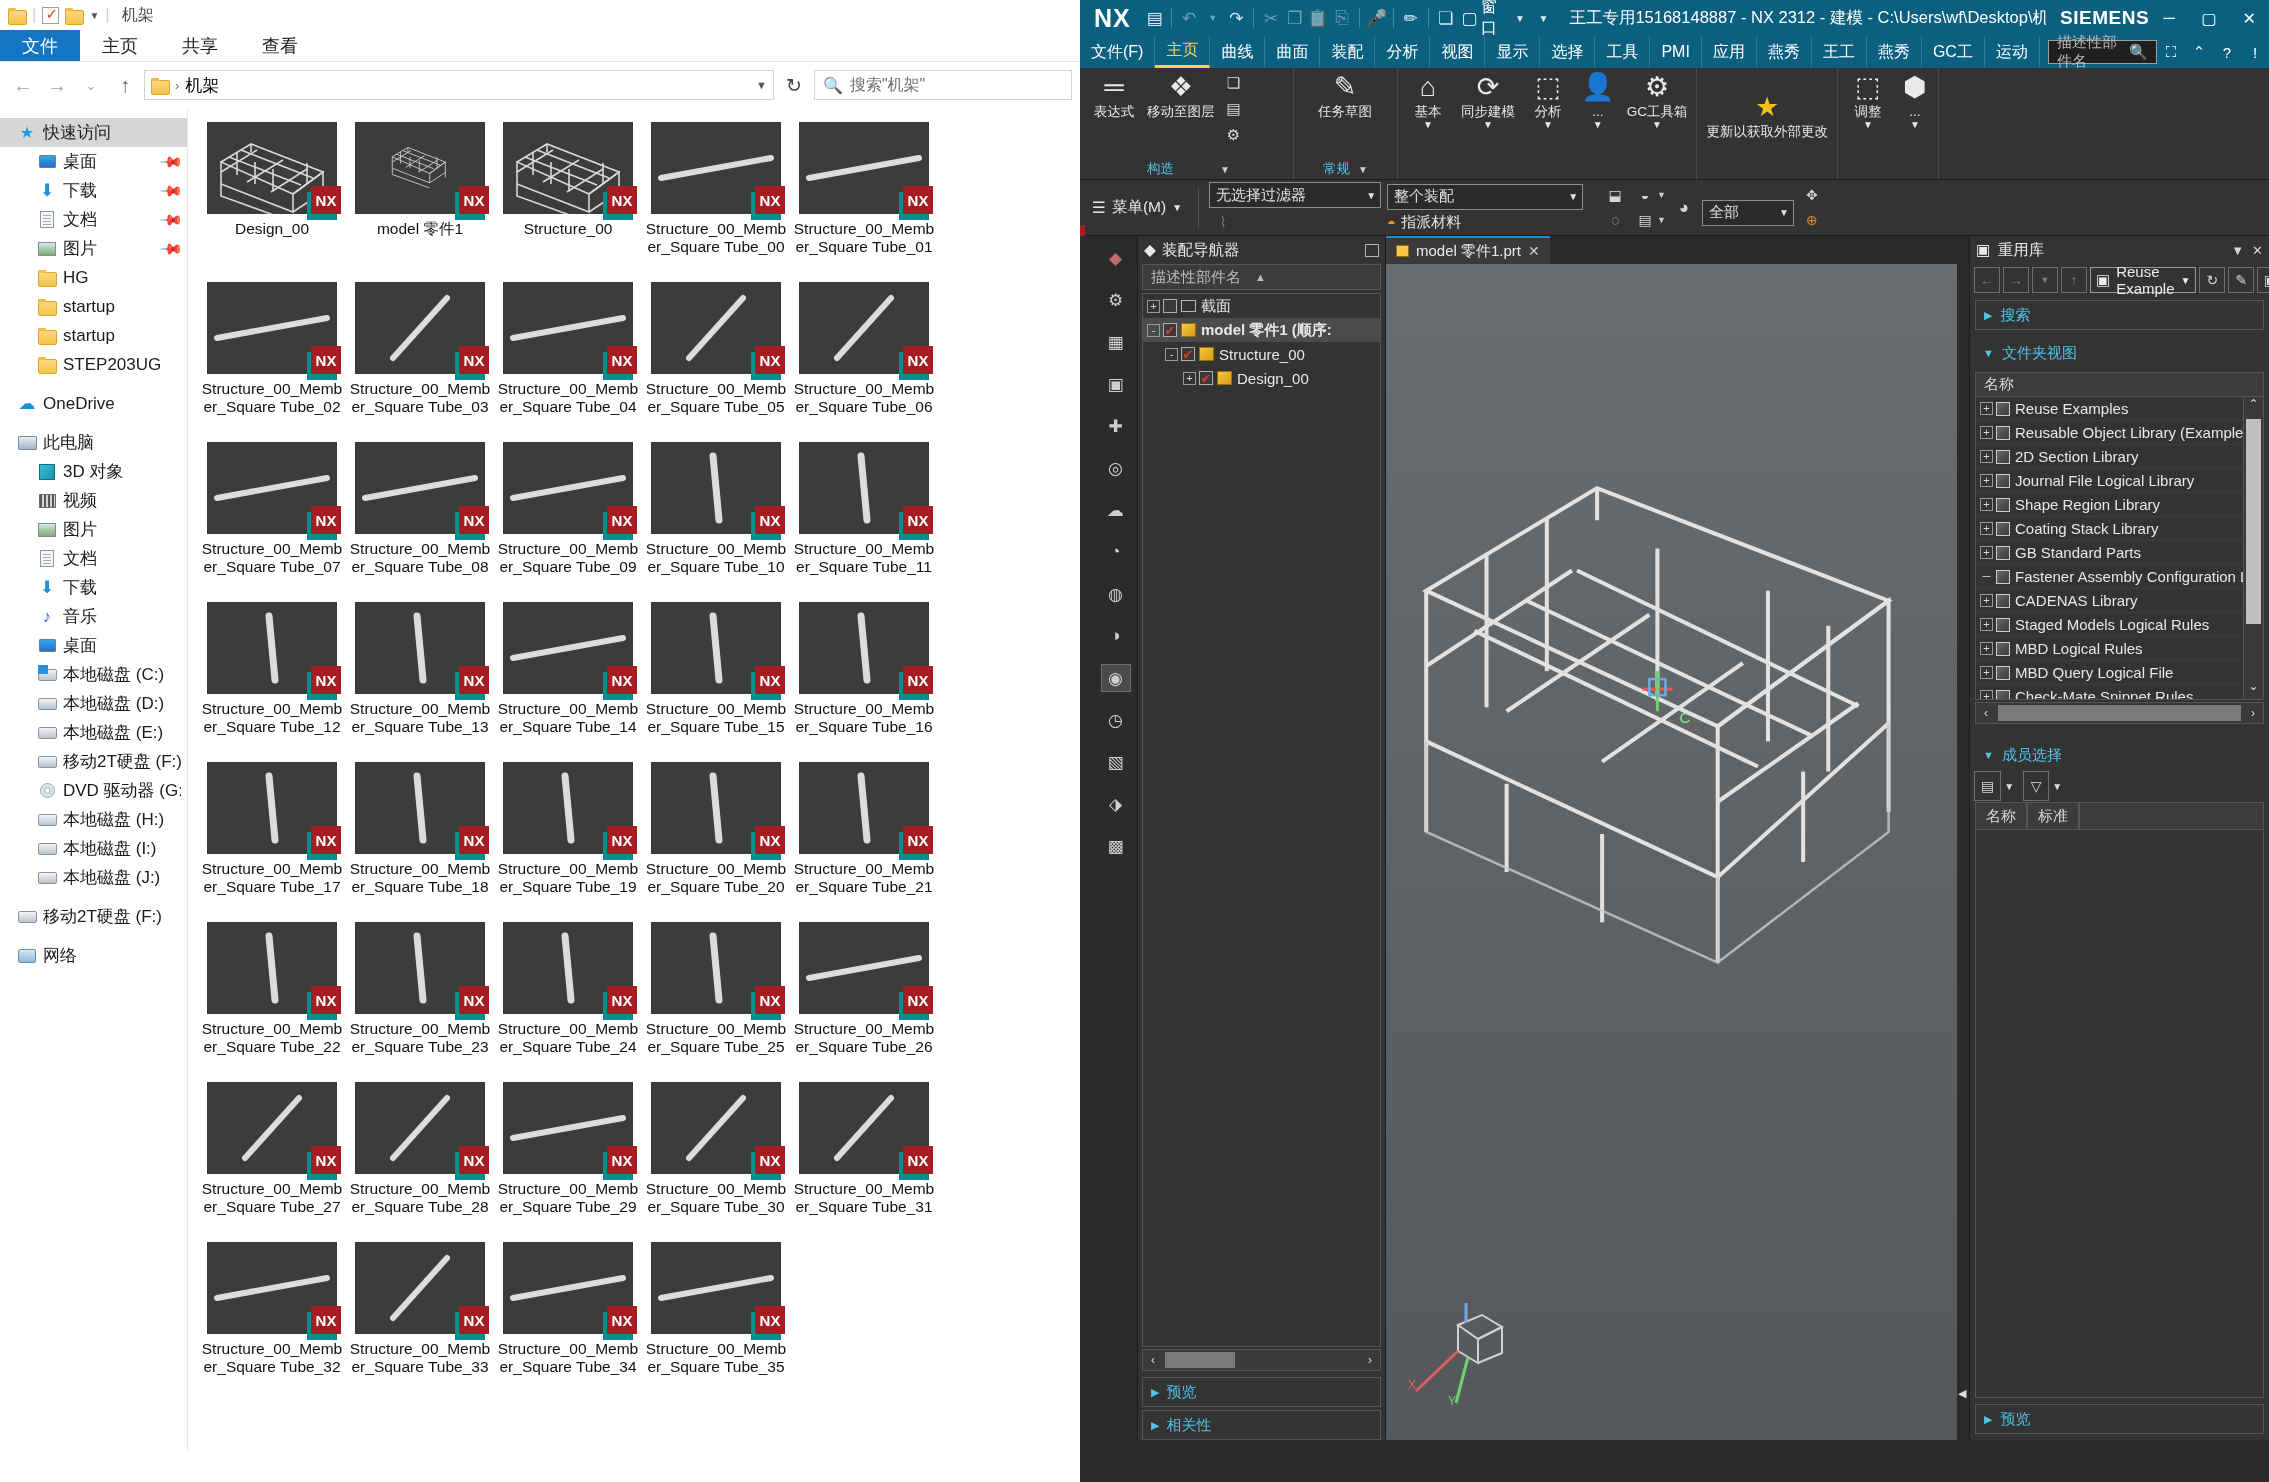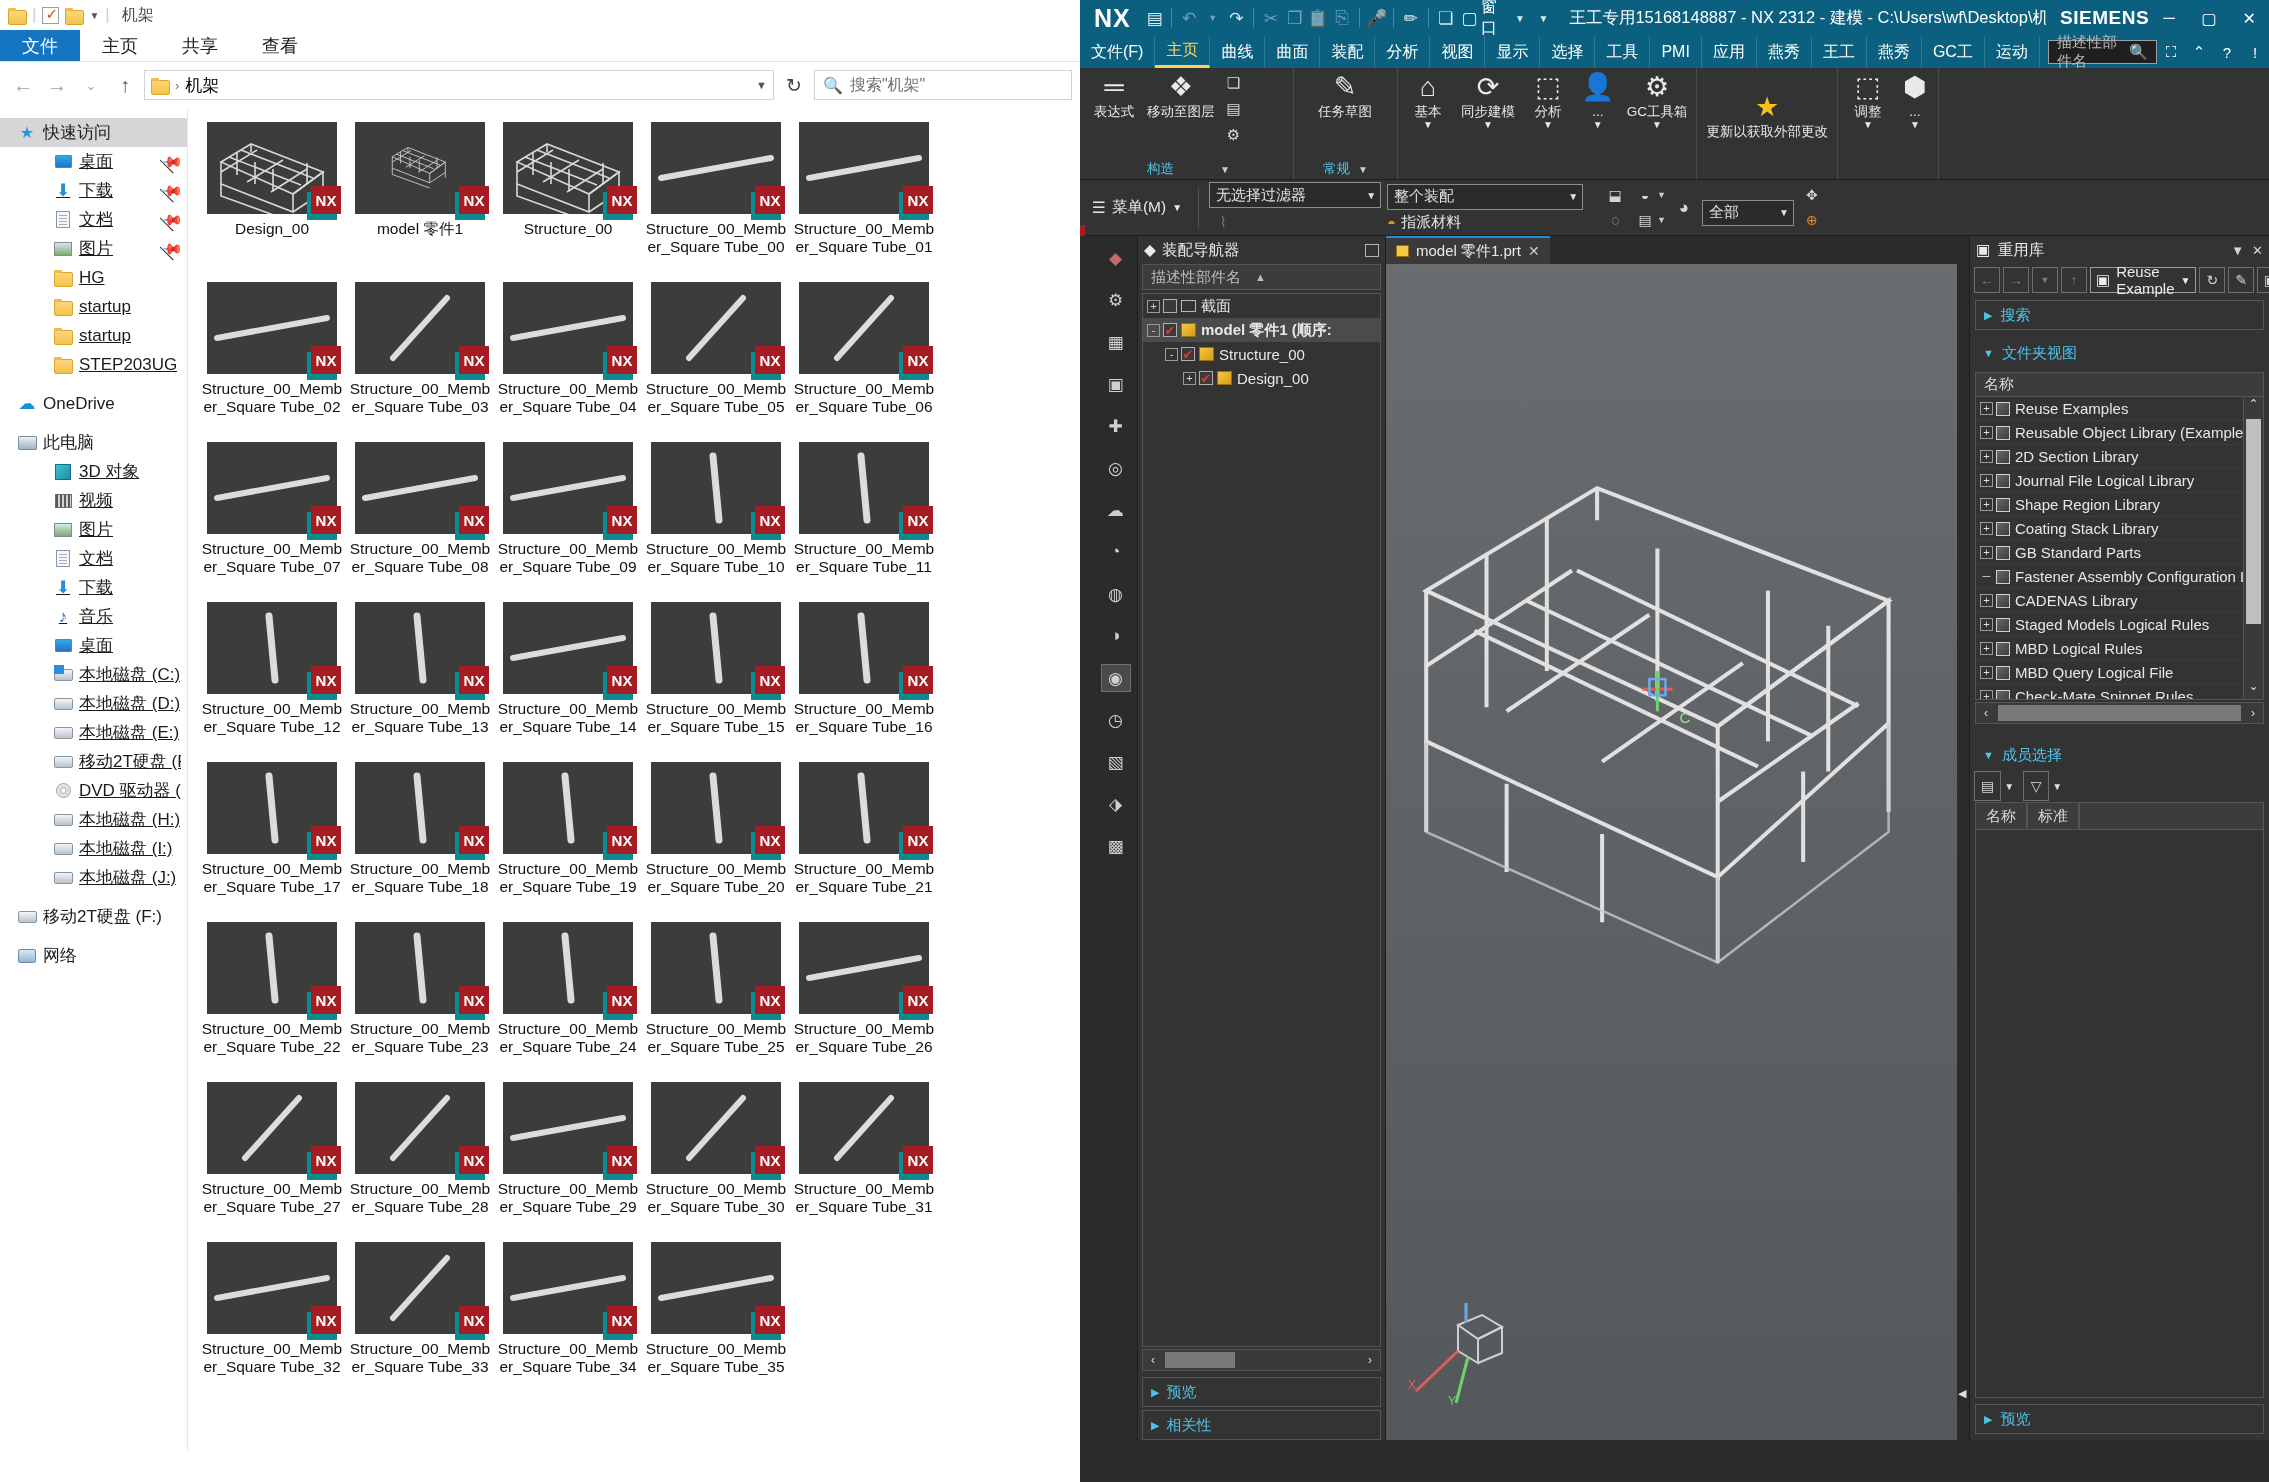--- a/index.html
+++ b/index.html
@@ -86,21 +86,21 @@
   .ex-sidebar {
     width:188px; background:#fff; border-right:1px solid #e6e6e6;
     padding-top:8px; overflow:hidden; flex:none;
   }
   .sb-item {
     height:29px; display:flex; align-items:center; font-size:17px;
     color:#1b1b1b; white-space:nowrap; padding-right:6px;
   }
   .sb-item.sel { background:#d6d6d6; }
   .sb-lvl0 { padding-left:16px; }
-  .sb-lvl1 { padding-left:52px;text-decoration:underline; }
+  .sb-lvl1 { padding-left:36px; }
   .sb-gap { height:10px; }
   .sb-ico { width:22px; flex:none; display:flex; align-items:center; justify-content:center; margin-right:5px;}
   .sb-pin { margin-left:auto; color:#8a9099; font-size:15px; transform:rotate(45deg); }
   .sb-label { overflow:hidden; text-overflow:clip; }
 
   .ico-star { color:#1f9ae0; font-size:16px; }
   .ico-desktop { width:17px;height:13px;background:linear-gradient(180deg,#39a5e8,#1f74c4);border:1px solid #7a7a7a;border-radius:1px;}
   .ico-dl { color:#1f8fe0; font-size:17px; }
   .ico-doc { width:14px;height:17px;background:#f5f7fa;border:1px solid #8897a8;position:relative;}
   .ico-doc:after{content:"";position:absolute;left:2px;top:3px;right:2px;height:1px;box-shadow:0 3px 0 #9fb0c2,0 6px 0 #9fb0c2,0 9px 0 #9fb0c2;background:#9fb0c2;}

